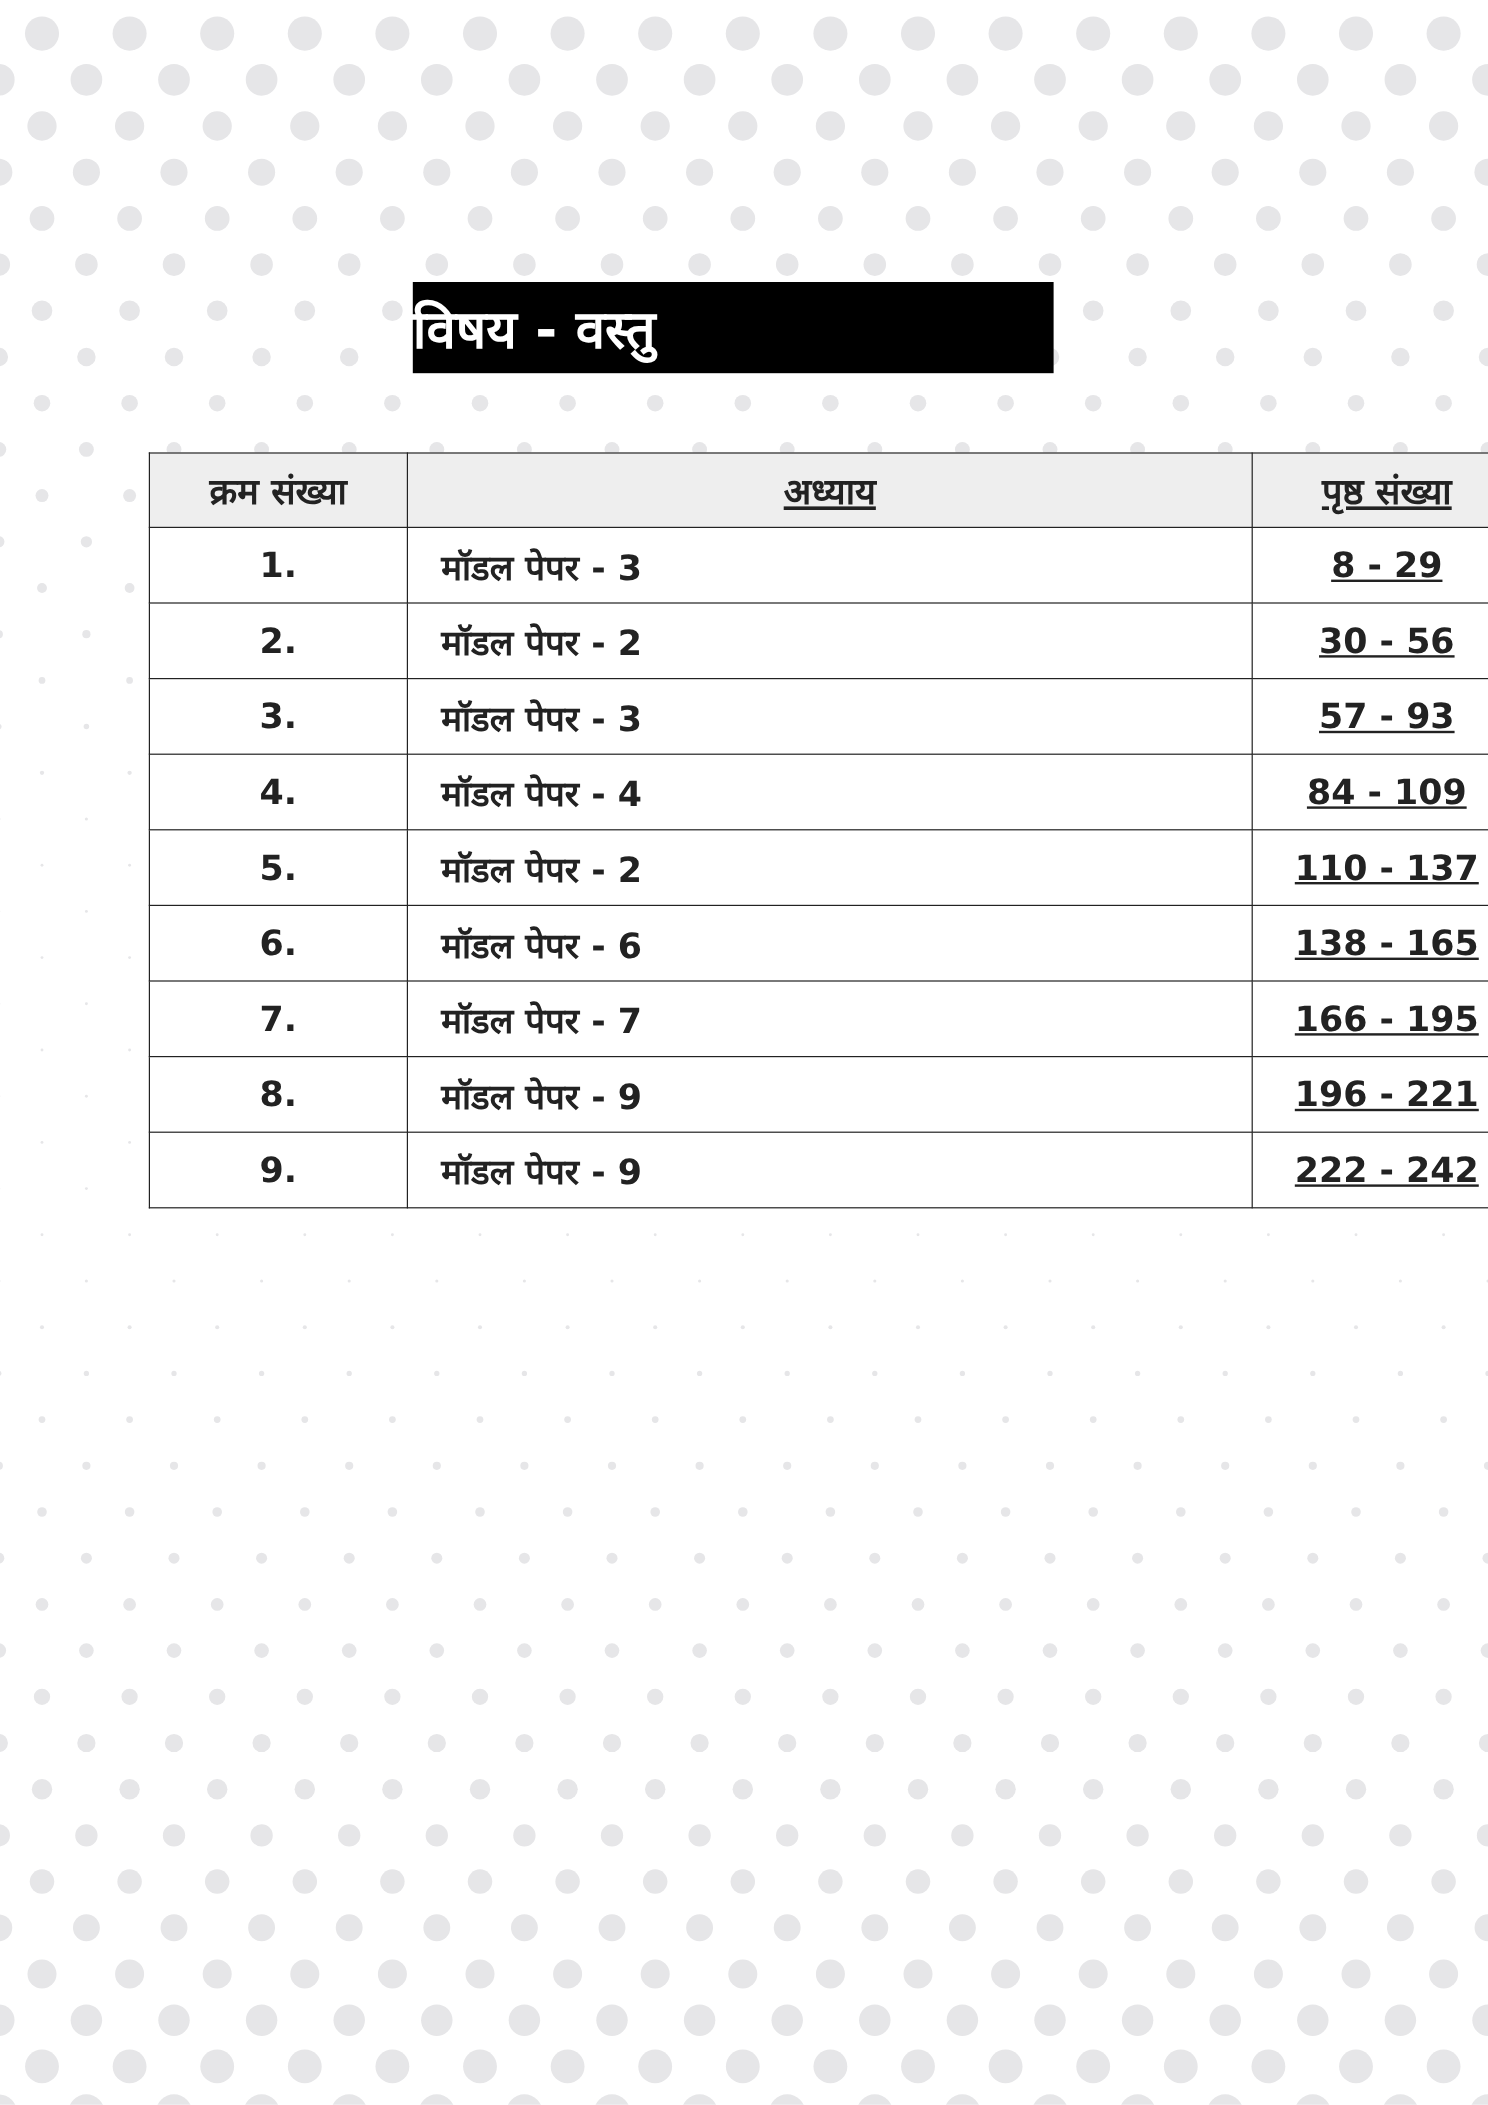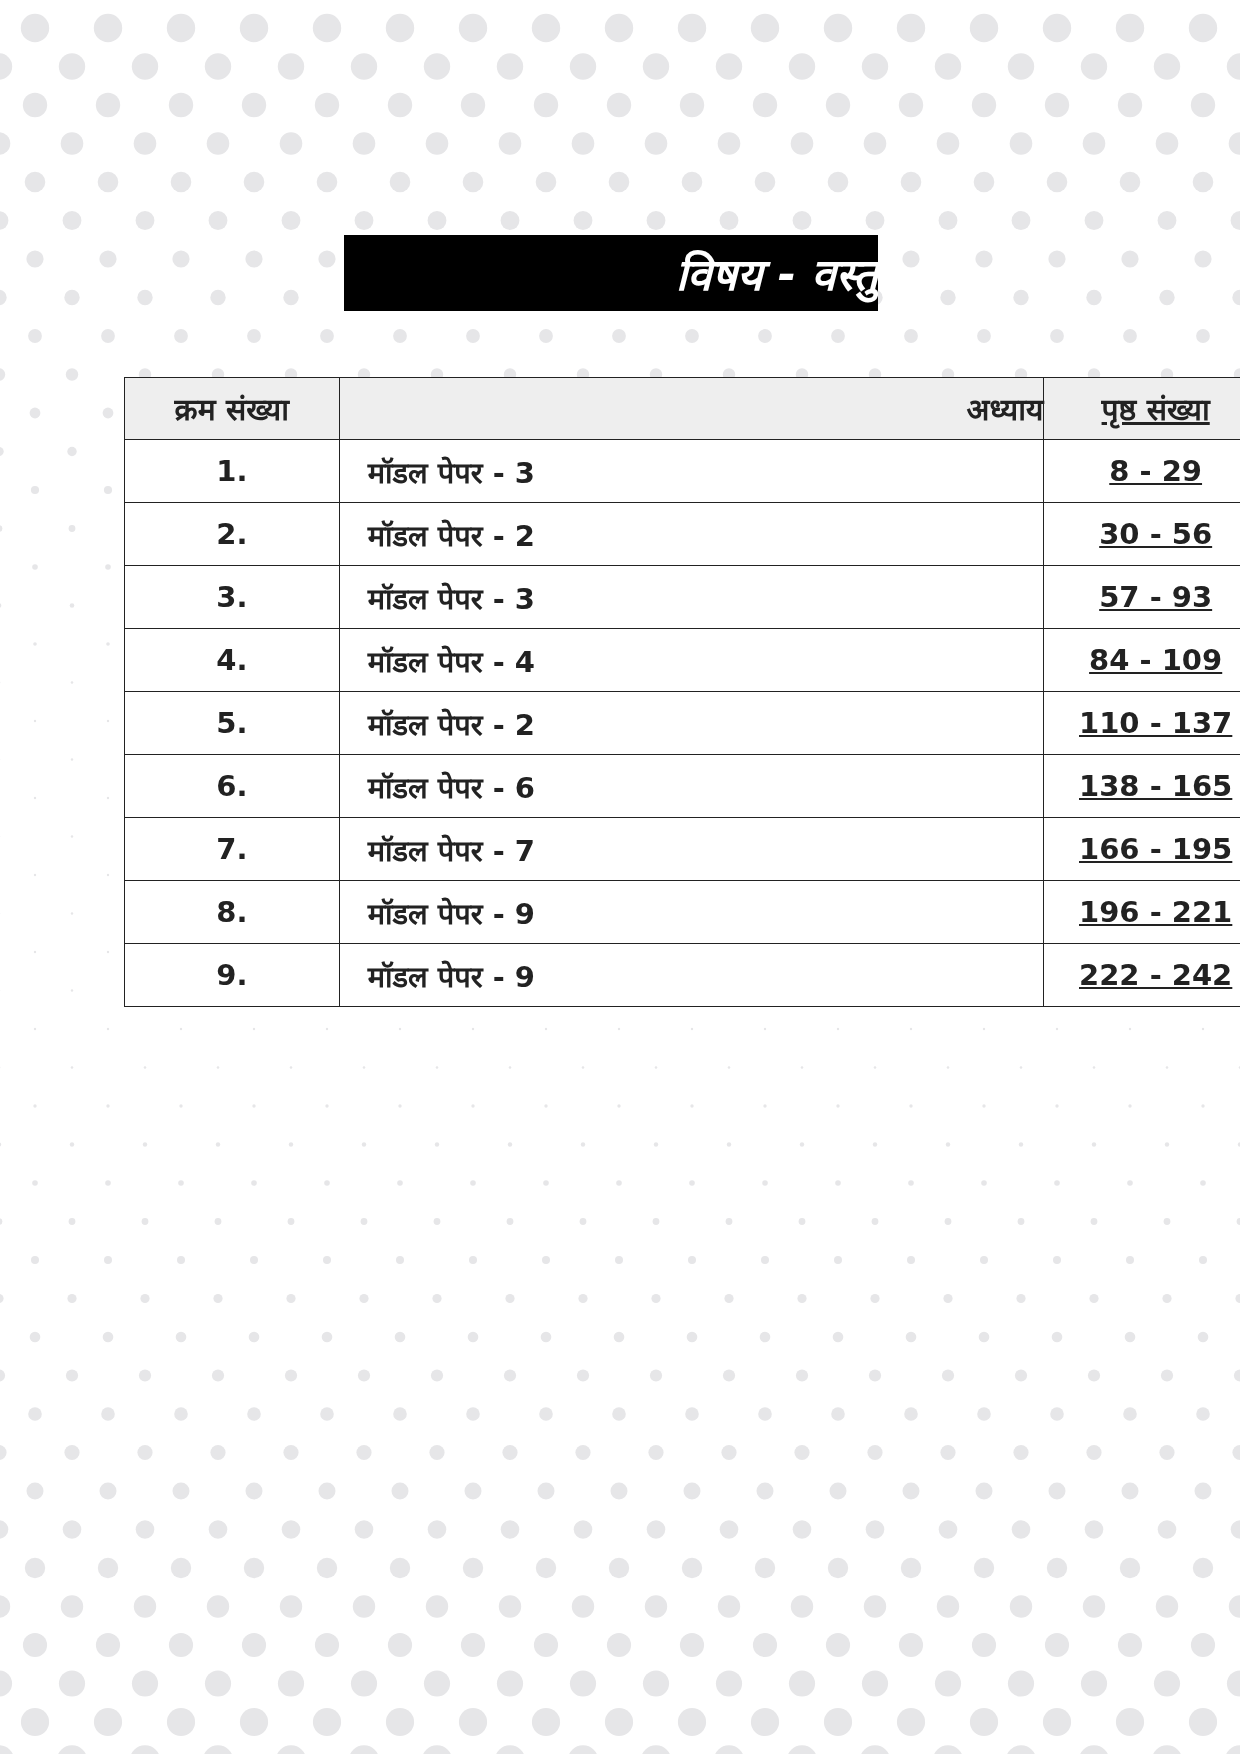--- a/index.html
+++ b/index.html
@@ -4,37 +4,37 @@
 <style>
   html, body { margin:0; padding:0; }
   body {
     width:1240px; height:1754px; position:relative; overflow:hidden;
     background:#ffffff;
     font-family:"DejaVu Sans","Liberation Sans",sans-serif;
   }
   #dots { position:absolute; left:0; top:0; width:1240px; height:1754px; }
   .title-box {
     position:absolute; left:344px; top:235px; width:534px; height:76px;
-    background:#000; color:#fff; display:flex; align-items:center; justify-content:flex-end;
-    font-weight:bold; font-size:44px;font-style:italic;
+    background:#000; color:#fff; display:flex; align-items:center; justify-content:flex-start;
+    font-weight:bold; font-size:44px;
   }
   table.toc {
     position:absolute; left:124px; top:377px; width:1144px;
     border-collapse:collapse; background:#fff; color:#222;
   }
   table.toc th, table.toc td {
     border:1.6px solid #222; height:62px; padding:0; font-weight:bold;
   }
   table.toc th { background:#eeeeee; font-size:30px; height:61px; }
   table.toc td { font-size:29px; }
   .c1 { width:190px; text-align:center; }
   .c2 { width:598px; text-align:left; }
   .c2 td, td.c2 { padding-left:28px !important; }
   .c3 { width:198px; text-align:center;text-decoration:underline; }
-  th.c2 { text-align:right; }
+  th.c2 { text-align:center;text-decoration:underline; }
 </style>
 </head>
 <body>
 
 <svg id="dots" xmlns="http://www.w3.org/2000/svg">
     <circle cx="-38" cy="28" r="14.2" fill="#e6e6e8"></circle>
     <circle cx="35" cy="28" r="14.2" fill="#e6e6e8"></circle>
     <circle cx="108" cy="28" r="14.2" fill="#e6e6e8"></circle>
     <circle cx="181" cy="28" r="14.2" fill="#e6e6e8"></circle>
     <circle cx="254" cy="28" r="14.2" fill="#e6e6e8"></circle>

